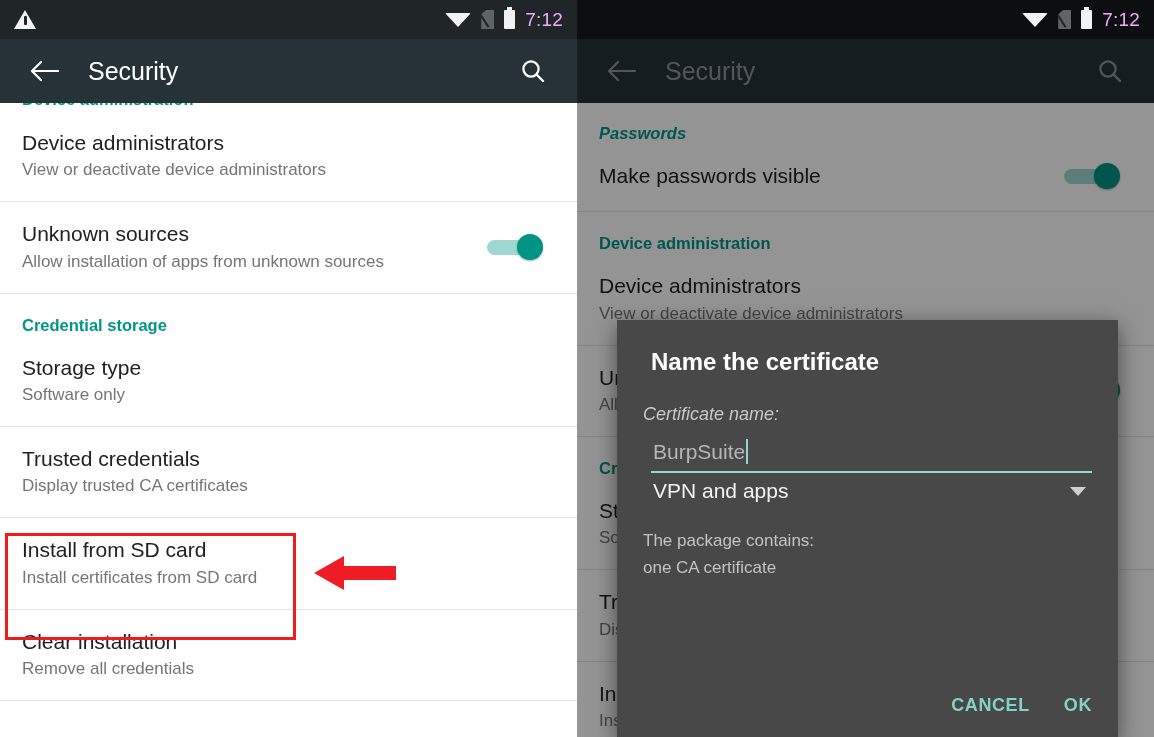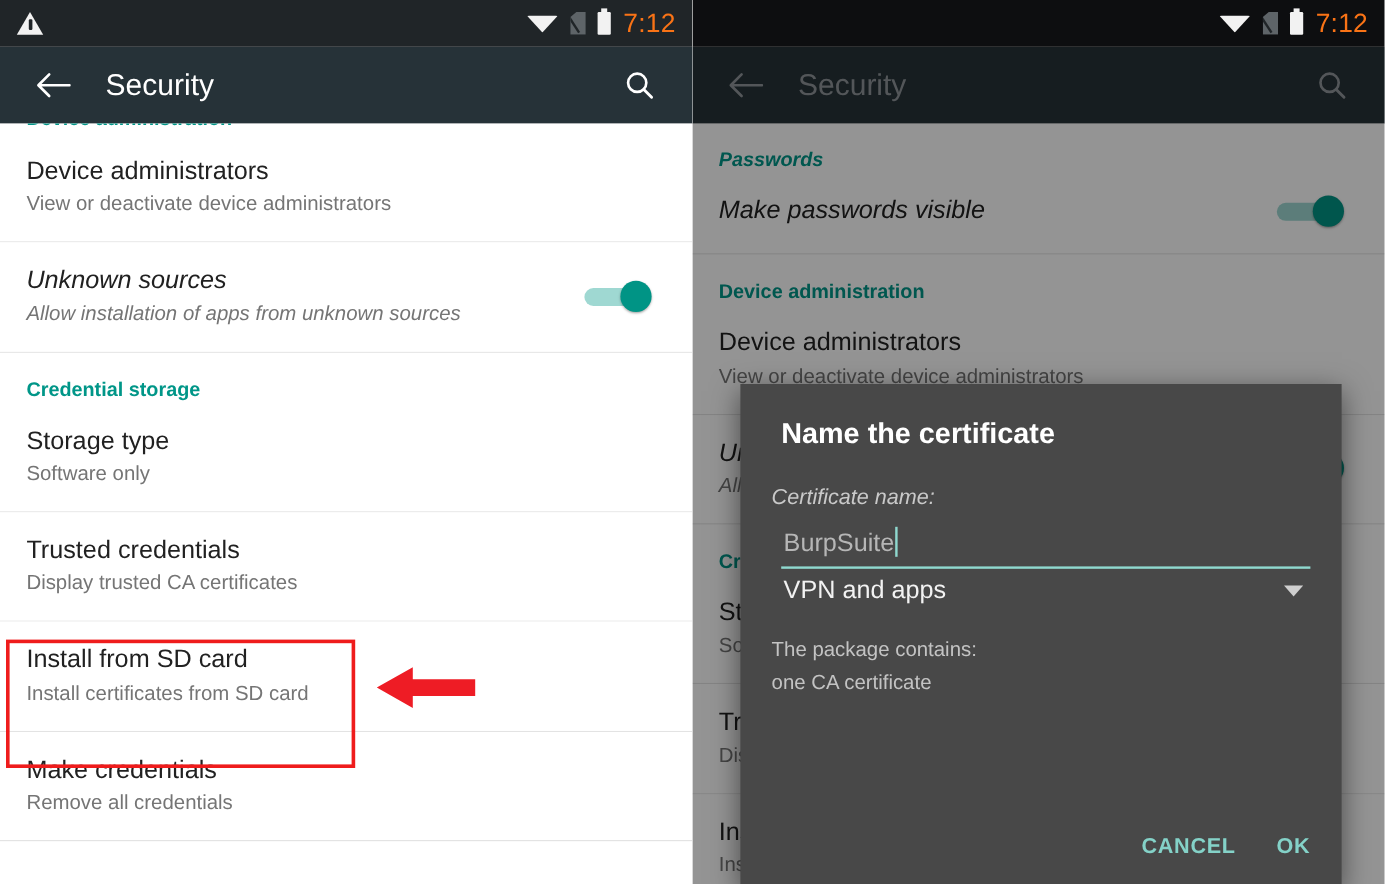--- a/index.html
+++ b/index.html
@@ -13,21 +13,21 @@
 
   .panel { position: relative; width: 577px; height: 737px; overflow: hidden; background: #fff; }
 
   
   .statusbar {
     position: relative; height: 39px; background: #202528;
     display: flex; align-items: center; padding: 0 14px;
   }
   .sb-left { display: flex; align-items: center; flex: 1; }
   .sb-right { display: flex; align-items: center; gap: 10px; }
-  .sb-time { color: #f97316; font-size: 22px; letter-spacing: .2px; }
+  .sb-time { color: #f0abfc; font-size: 19px; letter-spacing: .2px; }
   .warn-tri { width: 0; height: 0; border-left: 11px solid transparent;
               border-right: 11px solid transparent; border-bottom: 19px solid #f2f2f2;
               position: relative; }
   .warn-tri::after { content: ""; position: absolute; left: -1.5px; top: 6px;
               width: 3px; height: 9px; background: #202528; border-radius: 1px; }
   .wifi { width: 0; height: 0; border-left: 13px solid transparent;
           border-right: 13px solid transparent; border-top: 14px solid #f2f2f2;
           border-radius: 2px; }
   .simslash { width: 13px; height: 19px; background: #5e6468; position: relative;
           clip-path: polygon(0 22%, 38% 0, 100% 0, 100% 100%, 0 100%); }
@@ -45,21 +45,21 @@
   .search-ic { display:block; }
 
   
   .list { position: relative; background: #fff; }
   .row { position: relative; padding: 0 22px; background: #fff; }
   .row .t { font-size: 21px; color: #212121; line-height: 1.25; }
   .row .s { font-size: 17px; color: #757575; line-height: 1.3; margin-top: 3px; }
   .divider { height: 1px; background: #e3e3e3; margin-left: 0; }
   .section-head { padding: 0 22px; color: #009688; font-size: 16.5px; font-weight: 700; }
   .row.with-toggle { display: flex; align-items: center; }
-  .row.with-toggle .txt { flex: 1; font-style: italic; }
+  .row.with-toggle .txt { flex: 1; }
 
   .toggle { width: 56px; height: 26px; position: relative; flex: none; margin-right: 12px; }
   .toggle .track { position: absolute; left: 0; top: 6px; width: 44px; height: 15px;
                    border-radius: 8px; background: #9fd8d2; }
   .toggle .thumb { position: absolute; right: 0; top: 0; width: 26px; height: 26px;
                    border-radius: 50%; background: #009485; box-shadow: 0 1px 2px rgba(0,0,0,.35); }
 
   
   .clipped-head { height: 8px; overflow: hidden; position: relative; }
   .clipped-head span { position: absolute; top: -13px; left: 22px; color: #009688;
@@ -168,21 +168,21 @@
       </div>
       <div class="divider"></div>
 
       <div class="row" style="padding-top:19px;padding-bottom:20px;">
         <div class="t">Install from SD card</div>
         <div class="s">Install certificates from SD card</div>
       </div>
       <div class="divider"></div>
 
       <div class="row" style="padding-top:19px;padding-bottom:20px;">
-        <div class="t">Make credentials</div>
+        <div class="t">Clear installation</div>
         <div class="s">Remove all credentials</div>
       </div>
       <div class="divider"></div>
     </div>
 
     <div class="redbox" style="left:5px; top:533px; width:291px; height:107px;"></div>
     <svg class="redarrow" style="left:314px; top:552px;" width="86" height="42" viewBox="0 0 86 42">
       <path d="M0 21 L30 4 L30 14 L82 14 L82 28 L30 28 L30 38 Z" fill="#ee1c25"></path>
     </svg>
   </div>

